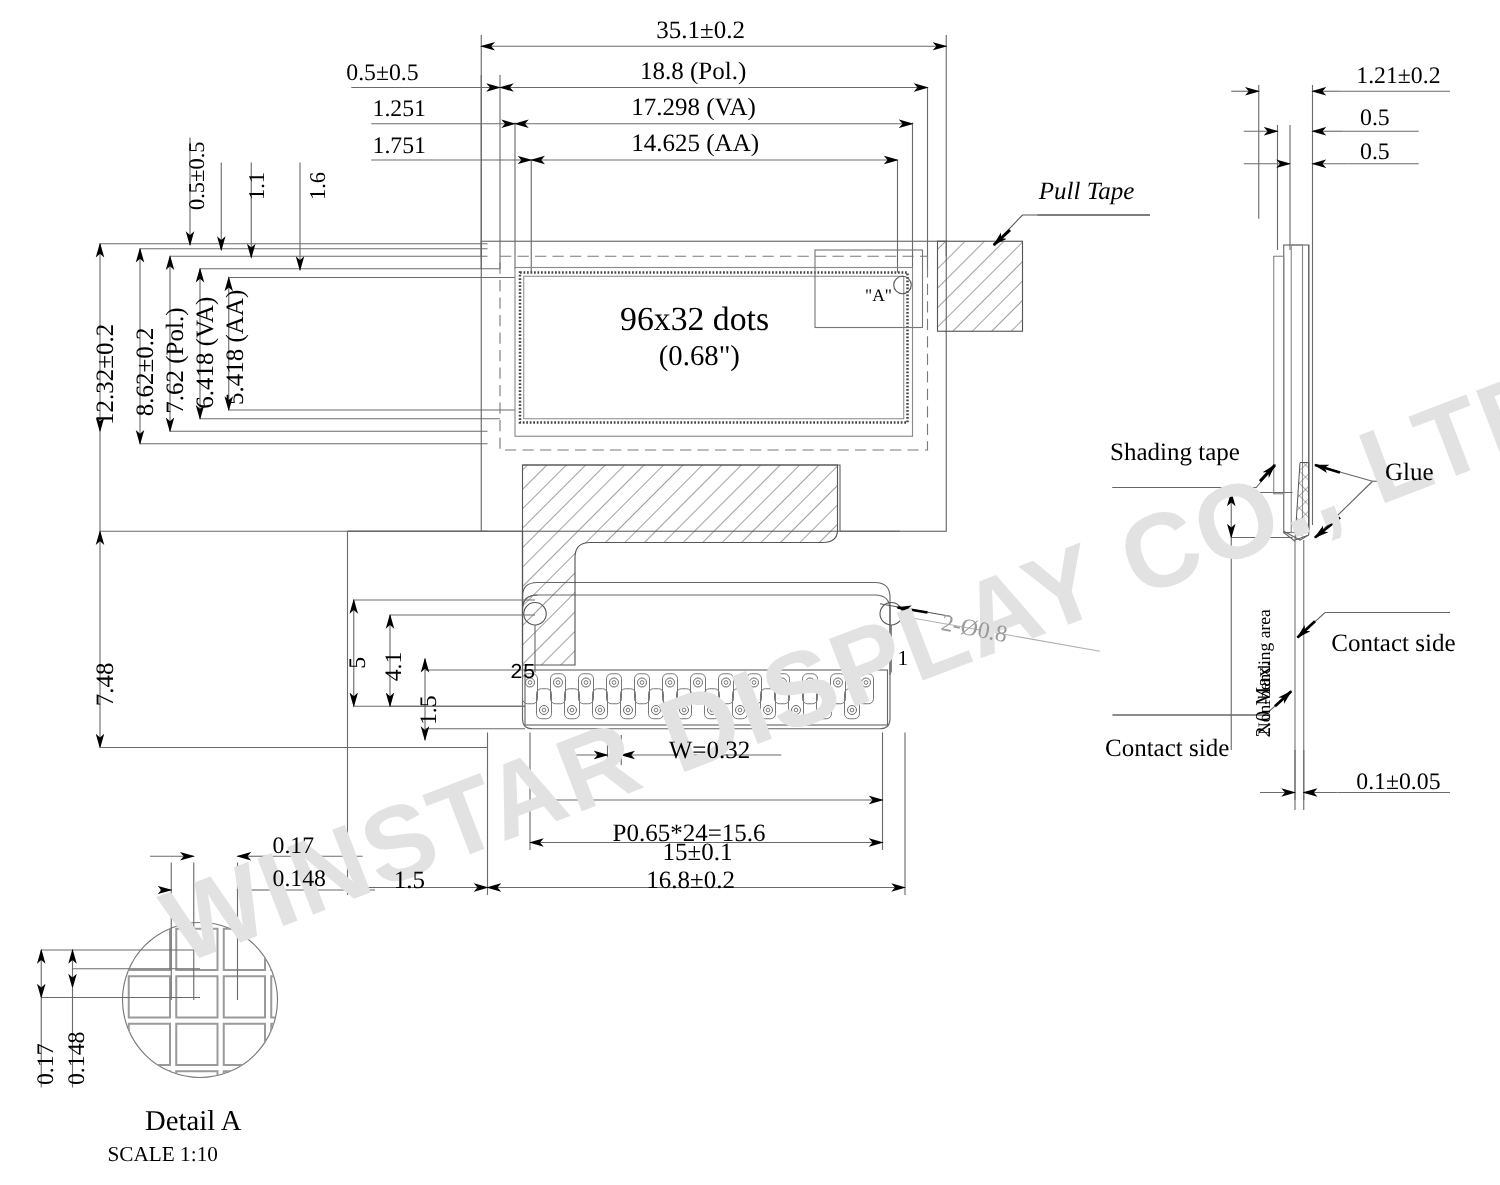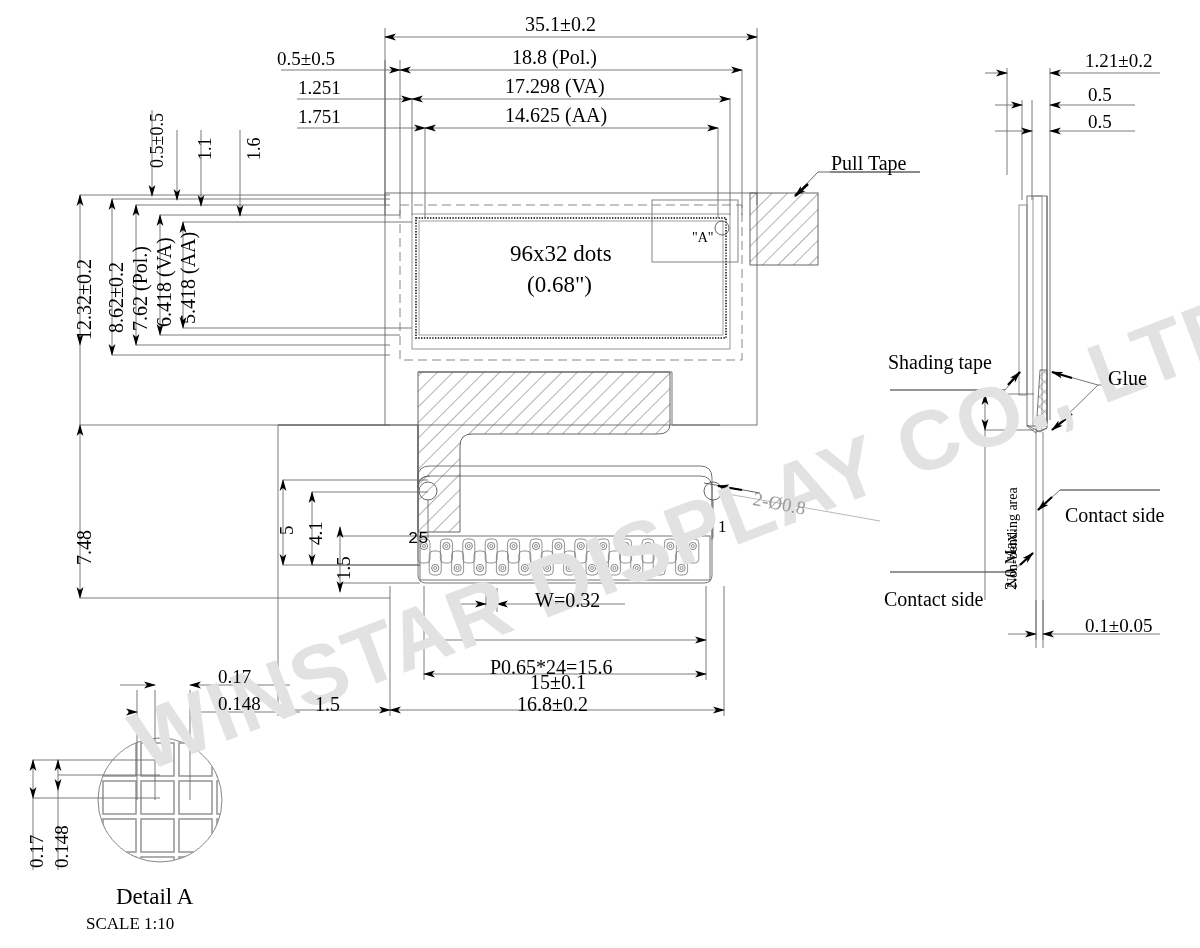--- a/index.html
+++ b/index.html
@@ -360,25 +360,25 @@
 <div class="lbl s20 rot" style="left:74px;top:340px;">12.32±0.2</div>
 <div class="lbl s20 rot" style="left:106px;top:333px;">8.62±0.2</div>
 <div class="lbl s20 rot" style="left:130px;top:331px;">7.62 (Pol.)</div>
 <div class="lbl s20 rot" style="left:154px;top:327px;">6.418 (VA)</div>
 <div class="lbl s20 rot" style="left:178px;top:324px;">5.418 (AA)</div>
 <div class="lbl s18 rot" style="left:148px;top:168px;">0.5±0.5</div>
 <div class="lbl s18 rot" style="left:196px;top:160px;">1.1</div>
 <div class="lbl s18 rot" style="left:245px;top:160px;">1.6</div>
 <div class="lbl s20 rot" style="left:74px;top:565px;">7.48</div>
 
-<div class="lbl s22" style="left:510px;top:242px;font-size:23px;">96x32 dots</div>
+<div class="lbl s22" style="left:496px;top:242px;font-size:27px;">96x32 dots</div>
 <div class="lbl s22" style="left:527px;top:273px;font-size:23px;">(0.68")</div>
 <div class="lbl s14" style="left:692px;top:231px;">"A"</div>
 
-<div class="lbl s20" style="left:831px;top:153px;">Pull Tape</div>
+<div class="lbl s20" style="left:831px;top:143px;font-style:italic;">Pull Tape</div>
 <div class="lbl s19 gray" style="left:755px;top:489px;transform:rotate(11deg);transform-origin:0 0;">2-Ø0.8</div>
 
 <div class="lbl s17" style="left:408px;top:530px;font-family:Liberation Mono, monospace;">25</div>
 <div class="lbl s17" style="left:718px;top:518px;">1</div>
 
 <div class="lbl s19 rot" style="left:277px;top:535px;">5</div>
 <div class="lbl s19 rot" style="left:306px;top:545px;">4.1</div>
 <div class="lbl s19 rot" style="left:334px;top:580px;">1.5</div>
 <div class="lbl s20" style="left:535px;top:590px;">W=0.32</div>
 <div class="lbl s20" style="left:530px;top:624px;margin-top:48px;">15±0.1</div>

